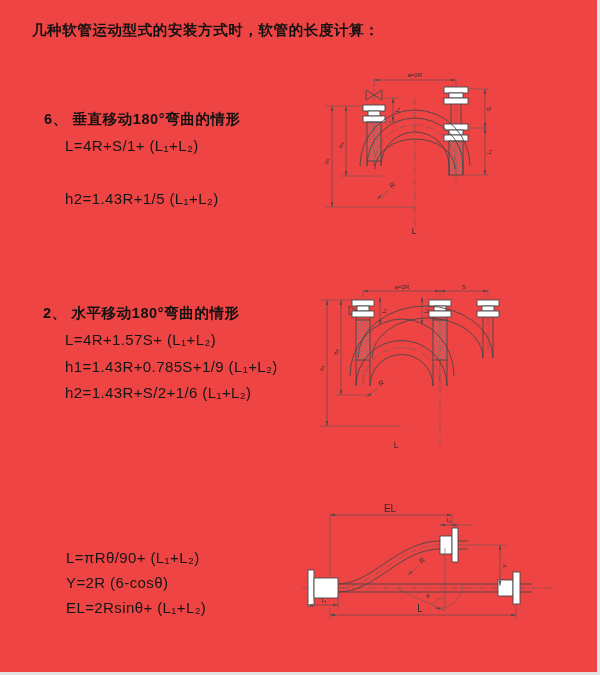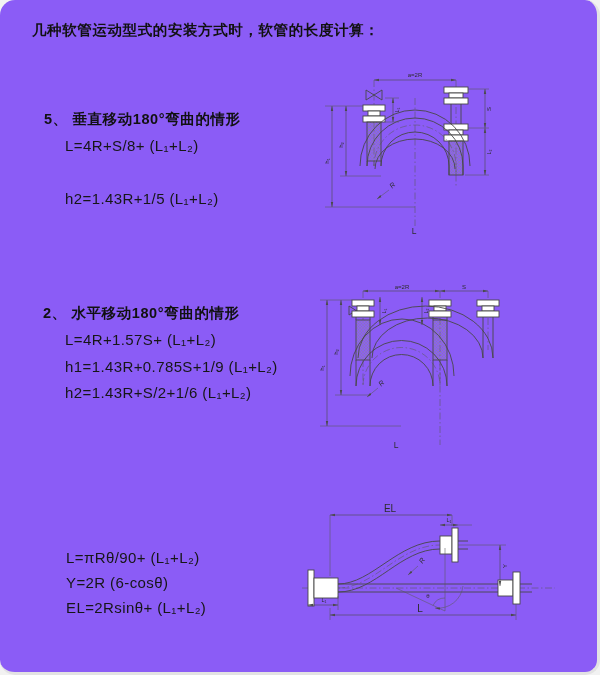--- a/index.html
+++ b/index.html
@@ -1,18 +1,18 @@
 <!DOCTYPE html>
 <html><head>
 <meta charset="utf-8">
 <style>
   html,body{margin:0;padding:0;}
   body{width:600px;height:675px;background:#f2f2f2;font-family:"Liberation Sans",sans-serif;}
-  .page{position:absolute;left:0;top:0;width:597px;height:672px;background:#8b5cf6;
-        border-right:3px solid #e3e3e3;border-bottom:3px solid #e3e3e3;overflow:hidden;border-radius:15px;}
+  .page{position:absolute;left:0;top:0;width:597px;height:672px;background:#ef4444;
+        border-right:3px solid #e3e3e3;border-bottom:3px solid #e3e3e3;overflow:hidden;}
   .title{position:absolute;left:32px;top:21px;font-size:14.5px;font-weight:bold;
          color:#111;letter-spacing:0.6px;white-space:nowrap;}
   .heading{position:absolute;font-size:14.5px;font-weight:bold;color:#111;
            letter-spacing:0.6px;white-space:nowrap;}
   .formula{position:absolute;font-size:15px;color:#161616;letter-spacing:0.4px;
            white-space:nowrap;}
   svg.diag{position:absolute;overflow:visible;}
   svg .ln{stroke:#474747;stroke-width:0.9;fill:none;}
   svg .thin{stroke:#5a5a5a;stroke-width:0.55;fill:none;}
   svg .cl{stroke:#5a5a5a;stroke-width:0.55;fill:none;stroke-dasharray:7 2.5 1.5 2.5;}
@@ -25,22 +25,22 @@
   .lbl-L{font-size:8.5px;}
   .lbl-big{font-size:10px;}
 </style>
 </head>
 <body>
 
 <div class="page">
 
   <div class="title">几种软管运动型式的安装方式时，软管的长度计算：</div>
 
-  <div class="heading" style="left:44px;top:110px">5、 垂直移动180°弯曲的情形</div>
-  <div class="formula" style="left:65px;top:137px">L=4R+S/8+ (L₁+L₂)</div>
+  <div class="heading" style="left:44px;top:110px">6、 垂直移动180°弯曲的情形</div>
+  <div class="formula" style="left:65px;top:137px">L=4R+S/1+ (L₁+L₂)</div>
   <div class="formula" style="left:65px;top:190px">h2=1.43R+1/5 (L₁+L₂)</div>
 
   <div class="heading" style="left:43px;top:304px">2、 水平移动180°弯曲的情形</div>
   <div class="formula" style="left:65px;top:331px">L=4R+1.57S+ (L₁+L₂)</div>
   <div class="formula" style="left:65px;top:358px">h1=1.43R+0.785S+1/9 (L₁+L₂)</div>
   <div class="formula" style="left:65px;top:384px">h2=1.43R+S/2+1/6 (L₁+L₂)</div>
 
   <div class="formula" style="left:66px;top:549px">L=πRθ/90+ (L₁+L₂)</div>
   <div class="formula" style="left:66px;top:574px">Y=2R (6-cosθ)</div>
   <div class="formula" style="left:66px;top:599px">EL=2Rsinθ+ (L₁+L₂)</div>

